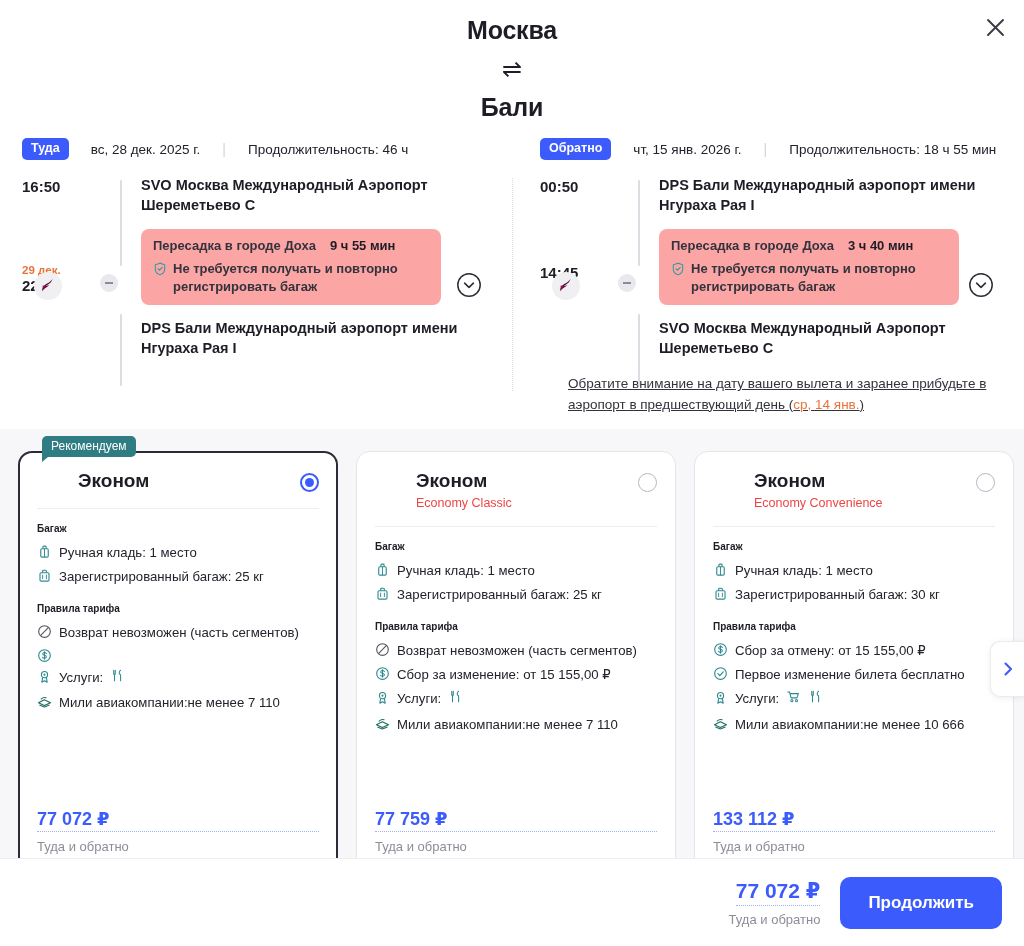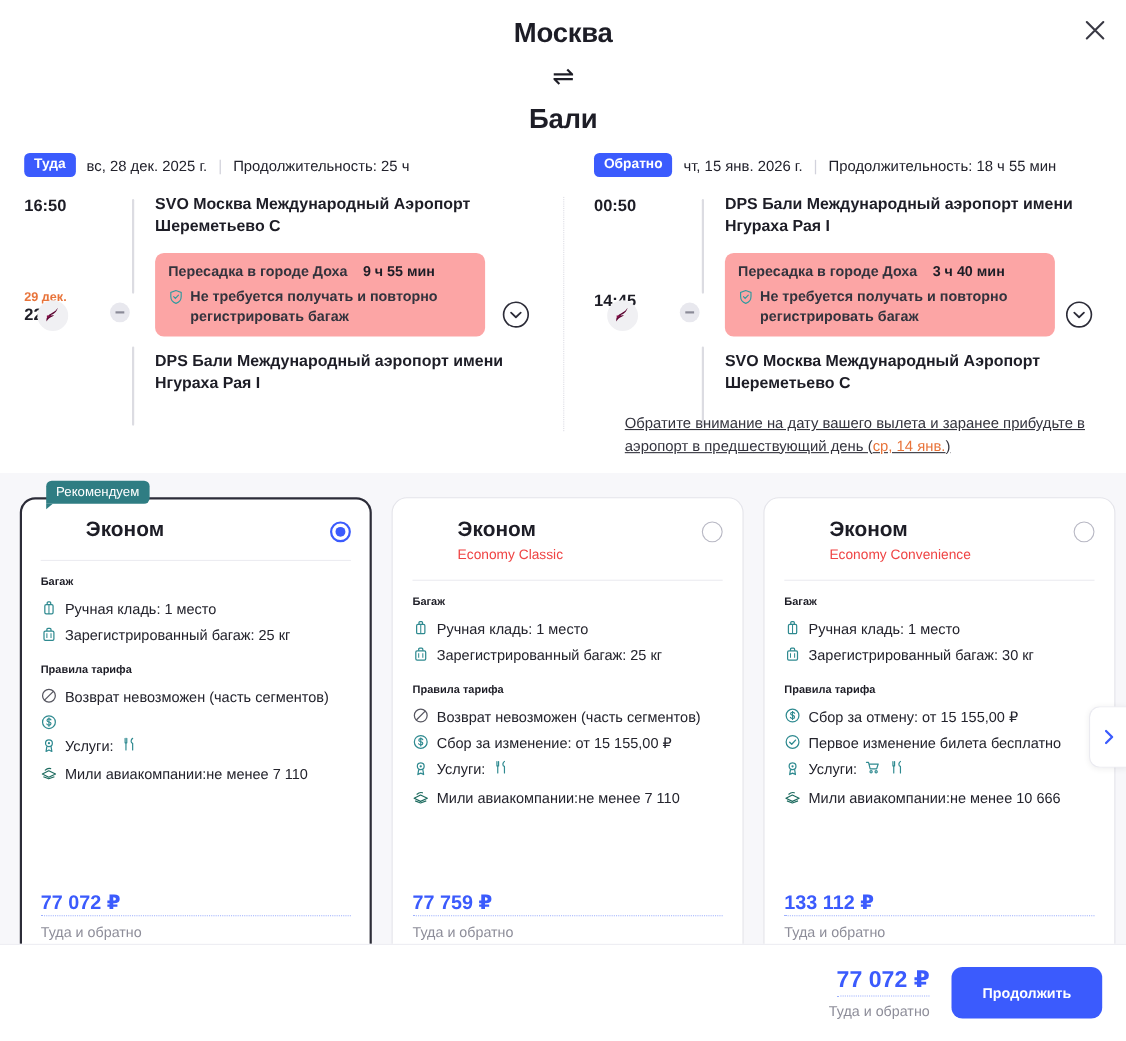--- a/index.html
+++ b/index.html
@@ -32,21 +32,21 @@
     padding: 14px 0 0 0;
     background: #fff;
   }
   .itin-col { width: 512px; padding: 0 22px; position: relative; }
   .itin-col.right { padding-left: 28px; }
   .vdiv {
     position: absolute; left: 512px; top: 56px; bottom: 24px; width: 1px;
     border-left: 1px dotted #dcdce4;
   }
 
-  .leg-head { display: flex; align-items: center; gap: 10px; height: 26px; margin-bottom: 14px;}
+  .leg-head { display: flex; align-items: center; gap: 22px; height: 26px; margin-bottom: 14px;}
   .leg-chip {
     background: #3b5bfd; color: #fff; font-size: 12.5px; font-weight: 700;
     border-radius: 5px; padding: 4px 9px 5px; line-height: 1;
   }
   .leg-date { font-size: 13.5px; color: #22222c; }
   .leg-sep { color: #d2d2dc; font-size: 14px; }
   .leg-dur { font-size: 13.5px; color: #22222c; }
 
   .seg { display: flex; position: relative; }
   .seg-times { width: 68px; flex: 0 0 68px; padding-top: 2px; }
@@ -164,21 +164,21 @@
   }
   .bb-price { text-align: right; }
   .bb-amount {
     font-size: 21px; font-weight: 700; color: #3b5bfd;
     border-bottom: 1.5px dotted #9db0fd; display: inline-block; padding-bottom: 2px;
     cursor: pointer;
   }
   .bb-note { font-size: 13px; color: #8d8d99; margin-top: 6px; }
   .continue-btn {
     background: #3b5bfd; color: #fff; border: none; border-radius: 10px;
-    font-size: 13px; font-weight: 700; padding: 16px 28px; cursor: pointer;
+    font-size: 17px; font-weight: 700; padding: 16px 28px; cursor: pointer;
     font-family: inherit;
   }
 </style>
 </head>
 <body>
 
 <div class="screen">
 
   <div class="header">
     <div class="title">
@@ -194,21 +194,21 @@
   </div>
 
   <div class="itin">
     <div class="vdiv"></div>
 
     <div class="itin-col">
       <div class="leg-head">
         <span class="leg-chip">Туда</span>
         <span class="leg-date">вс, 28 дек. 2025 г.</span>
         <span class="leg-sep">|</span>
-        <span class="leg-dur">Продолжительность: 25 ч</span>
+        <span class="leg-dur">Продолжительность: 46 ч</span>
       </div>
 
       <div class="seg">
         <div class="seg-times">
           <div class="t-row">
             <div class="t-time">16:50</div>
           </div>
           <div class="t-row">
             <div class="t-daylabel">29 дек.</div>
             <div class="t-time">22:50</div>

